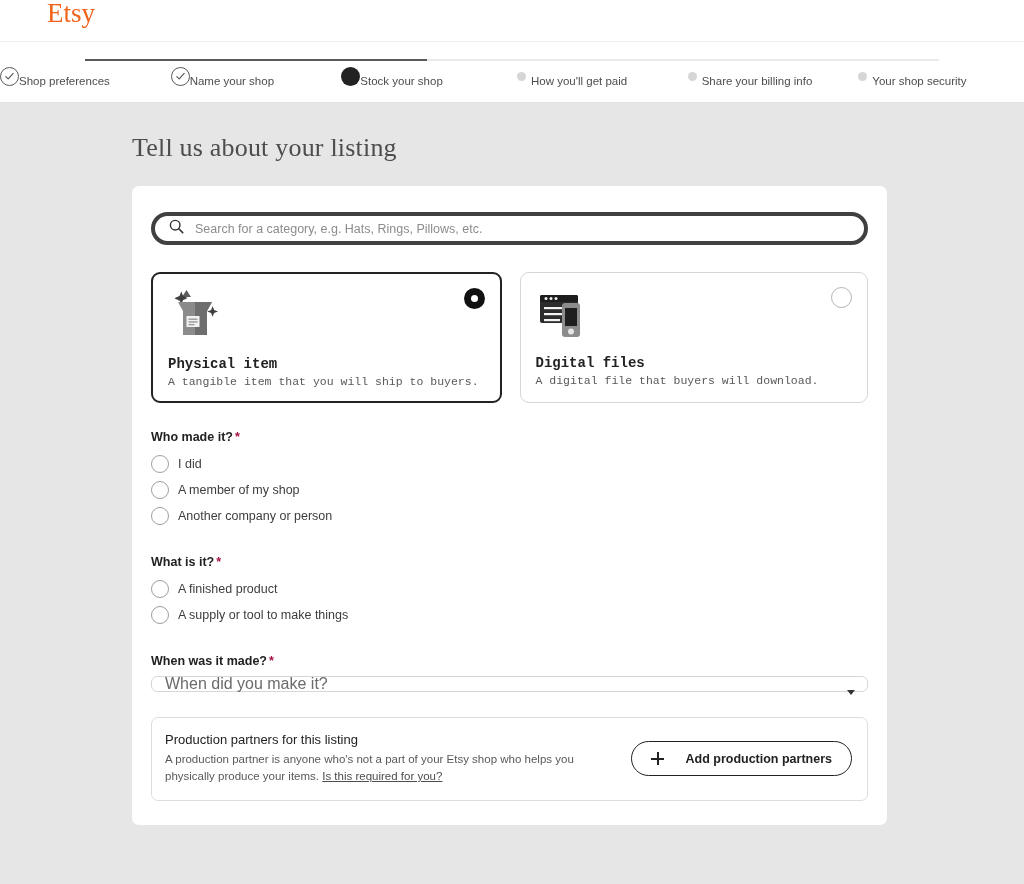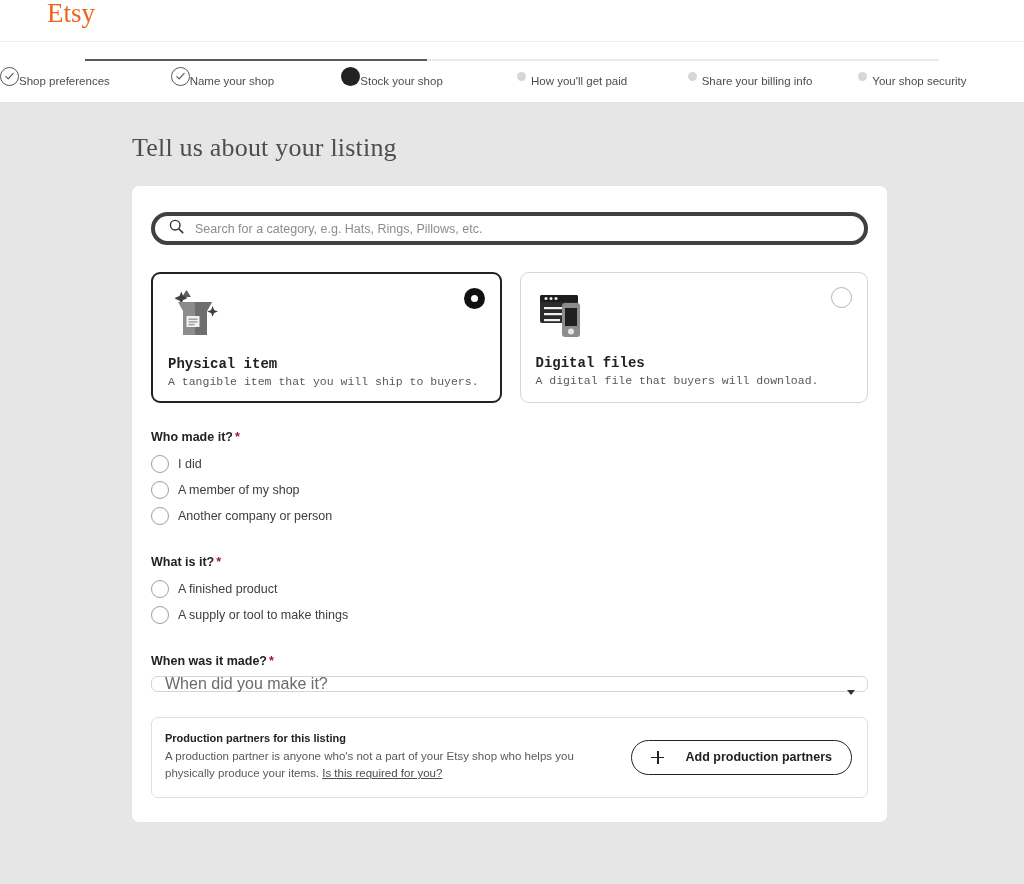--- a/index.html
+++ b/index.html
@@ -254,22 +254,22 @@
     border: 1px solid #dedede;
     border-radius: 7px;
     padding: 14px 15px 15px 13px;
     display: flex;
     align-items: center;
     justify-content: space-between;
     gap: 16px;
   }
   .partners-left { flex: 1; }
   .partners-title {
-    font-size: 11px;
-    font-weight: bold;
+    font-size: 13px;
+    font-weight: normal;
     color: #222;
     margin-bottom: 4px;
   }
   .partners-desc {
     font-size: 11.5px;
     line-height: 17px;
     color: #595959;
     max-width: 415px;
   }
   .partners-desc a { color: #4d4d4d; text-decoration: underline; }

